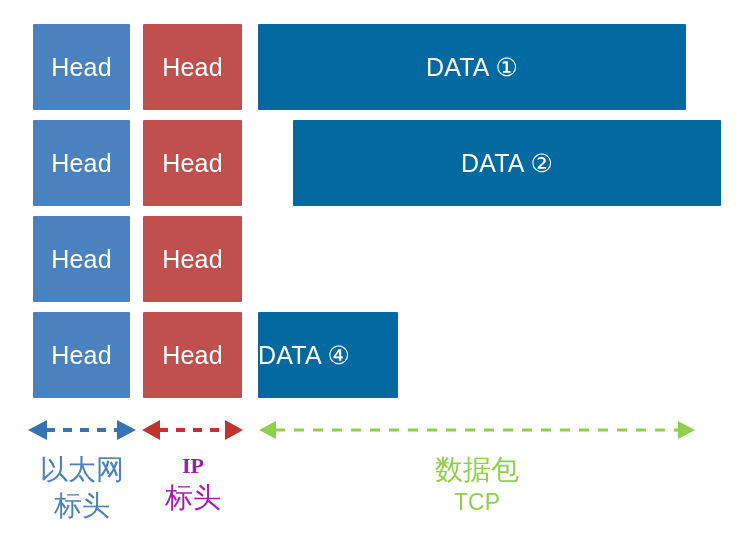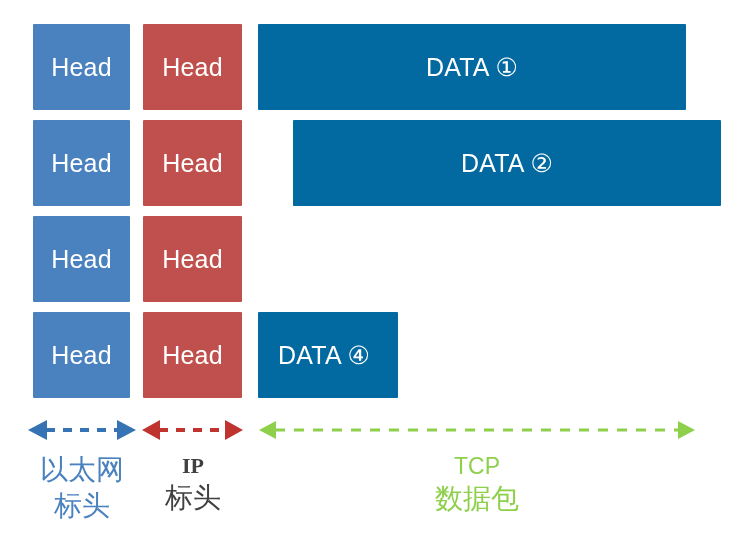--- a/index.html
+++ b/index.html
@@ -45,21 +45,20 @@
 
   .block.eth .block-label,
   .block.ip  .block-label {
     text-align: center;
   }
   .block.data .block-label {
     text-align: center;
   }
   .block.data.short .block-label {
     text-align: left;
-    padding-left: 20px;
   }
 
   
   .ruler {
     position: absolute;
     height: 26px;
   }
   .ruler svg {
     display: block;
     overflow: visible;
@@ -70,21 +69,21 @@
     position: absolute;
     text-align: center;
     line-height: 1.28;
   }
   .caption .cap-line {
     display: block;
     font-size: 28px;
     white-space: nowrap;
   }
   .caption.eth-cap  { color: #4a81bf; }
-  .caption.ip-cap   { color: #404040; }
+  .caption.ip-cap   { color: #a21caf; }
   .caption.tcp-cap  { color: #8ed04b; }
 
   .caption.ip-cap .cap-line.latin {
     font-family: "Liberation Serif", serif;
     font-weight: 700;
     font-size: 22px;
   }
   .caption.tcp-cap .cap-line.latin {
     font-size: 23px;
   }
@@ -159,17 +158,17 @@
     <span class="cap-line">以太网</span>
     <span class="cap-line">标头</span>
   </div>
 
   <div class="caption ip-cap" style="left:137px; top:452px; width:112px;">
     <span class="cap-line latin">IP</span>
     <span class="cap-line">标头</span>
   </div>
 
   <div class="caption tcp-cap" style="left:395px; top:452px; width:164px;">
+    <span class="cap-line">数据包</span>
     <span class="cap-line latin">TCP</span>
-    <span class="cap-line">数据包</span>
   </div>
 
 </div>
 
 </body></html>

